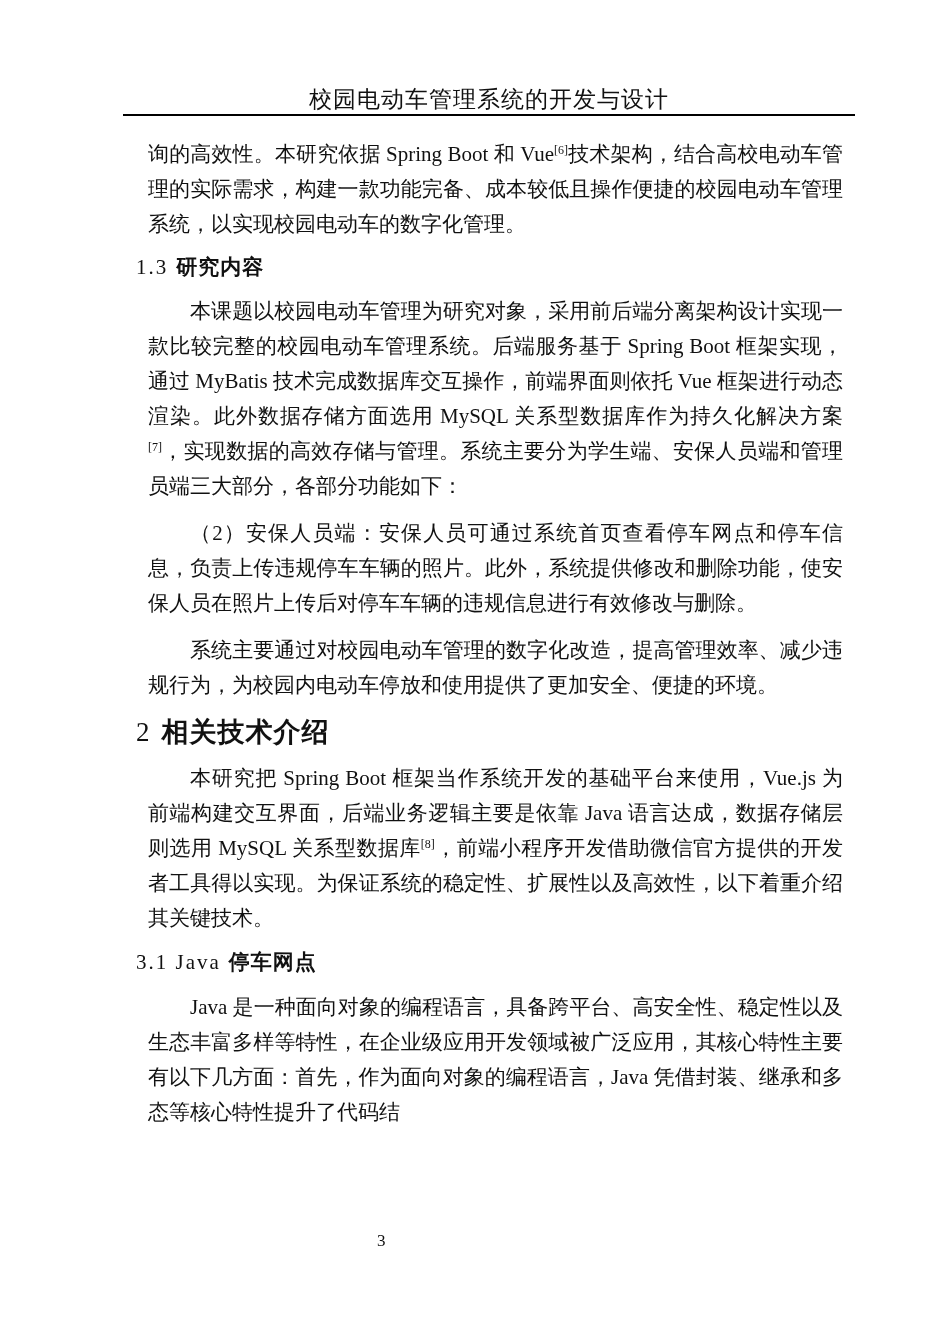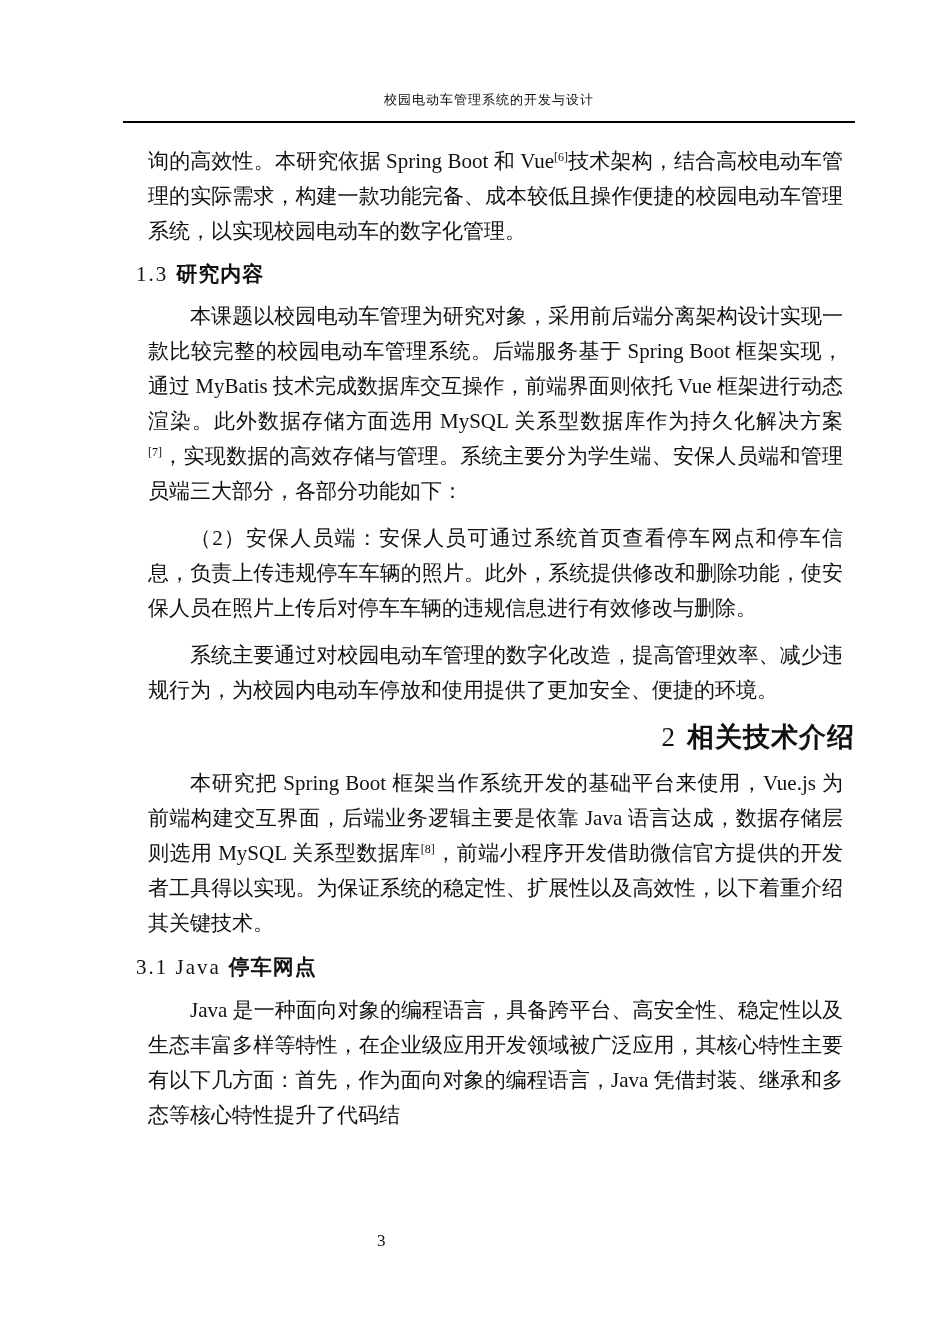--- a/index.html
+++ b/index.html
@@ -15,25 +15,25 @@
     box-sizing: border-box;
     padding: 88px 95px 0 136px;
     color: #111111;
     font-family: "Liberation Serif", "DejaVu Serif", serif;
     overflow: hidden;
   }
   
   .running-head {
     margin-left: -13px;
     text-align: center;
-    font-size: 13px;
+    font-size: 23px;
     line-height: 24px;
     letter-spacing: 1px;
     border-bottom: 2px solid #000000;
-    padding-bottom: 9px;
+    padding-bottom: 2px;
   }
   
   .para {
     margin: 12px;
     font-size: 21px;
     line-height: 35px;
     text-align: justify;
     word-break: break-all;
   }
   .para.first {
@@ -54,30 +54,29 @@
     font-size: 21px;
     line-height: 26px;
   }
   .h-sub .h-num {
     font-family: "Liberation Serif", "DejaVu Serif", serif;
     font-weight: normal;
     letter-spacing: 2px;
     margin-right: 8px;
   }
   .h-sub .h-title {
-    font-family: Liberation Serif, serif;
+    font-family: Liberation Mono, monospace;
     font-weight: bold;
     letter-spacing: 1px;
   }
   
   .h-main {
     margin: 12px 0 4px 0;
     font-size: 27px;
     line-height: 34px;
-    text-align: right;
   }
   .h-main .h-num {
     font-family: "Liberation Serif", "DejaVu Serif", serif;
     font-weight: normal;
     margin-right: 12px;
   }
   .h-main .h-title {
     font-family: "Liberation Sans", "DejaVu Sans", sans-serif;
     font-weight: bold;
     letter-spacing: 1px;

